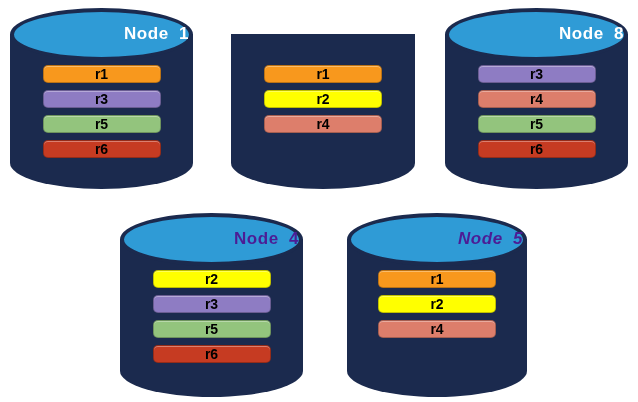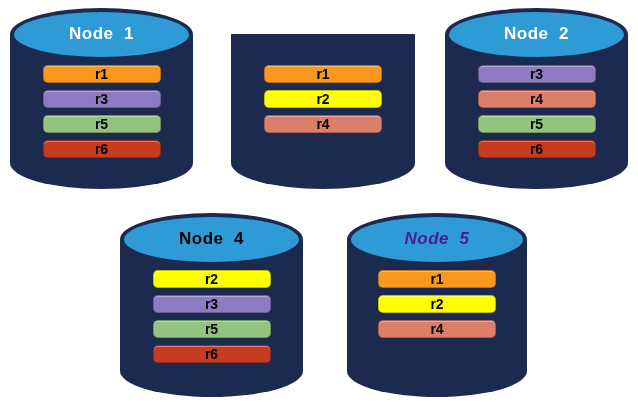--- a/index.html
+++ b/index.html
@@ -29,21 +29,21 @@
     position: absolute;
     left: 0; right: 0;
     top: 0;
     height: 53px;
     border-radius: 50%;
     border-style: solid;
     border-width: 4px;
     box-sizing: border-box;
     display: flex;
     align-items: center;
-    justify-content: center;
+    justify-content: flex-end;
     z-index: 2;
   }
   .cyl-title {
     font-weight: bold;
     font-size: 17px;
     letter-spacing: 0.5px;
     white-space: pre;
     text-align: center;
     line-height: 1;
     padding-bottom: 2px;
@@ -109,41 +109,41 @@
     <span class="bar-label" style="color: rgb(0, 0, 0);">r2</span>
   </div>
         <div class="bar" style="background: rgb(221, 126, 107);">
     <span class="bar-label" style="color: rgb(0, 0, 0);">r4</span>
   </div>
       </div>
   </div>
     <div class="cylinder" style="left: 445px; top: 8px; width: 183px; height: 181px;">
     <div class="cyl-body" style="background: rgb(27, 42, 78);"></div>
     <div class="cyl-top" style="background: rgb(47, 155, 214); border-color: rgb(27, 42, 78);">
-      <span class="cyl-title" style="color: rgb(255, 255, 255);">Node  2</span>
+      <span class="cyl-title" style="color: rgb(255, 255, 255);">Node  8</span>
     </div>
     <div class="bars">
         <div class="bar" style="background: rgb(142, 124, 195);">
     <span class="bar-label" style="color: rgb(0, 0, 0);">r3</span>
   </div>
         <div class="bar" style="background: rgb(221, 126, 107);">
     <span class="bar-label" style="color: rgb(0, 0, 0);">r4</span>
   </div>
         <div class="bar" style="background: rgb(147, 196, 125);">
     <span class="bar-label" style="color: rgb(0, 0, 0);">r5</span>
   </div>
         <div class="bar" style="background: rgb(198, 59, 34);">
     <span class="bar-label" style="color: rgb(0, 0, 0);">r6</span>
   </div>
       </div>
   </div>
     <div class="cylinder" style="left: 120px; top: 213px; width: 183px; height: 184px;">
     <div class="cyl-body" style="background: rgb(27, 42, 78);"></div>
     <div class="cyl-top" style="background: rgb(47, 155, 214); border-color: rgb(27, 42, 78);">
-      <span class="cyl-title" style="color: #000000;">Node  4</span>
+      <span class="cyl-title" style="color: #4c1d95;">Node  4</span>
     </div>
     <div class="bars">
         <div class="bar" style="background: rgb(255, 255, 0);">
     <span class="bar-label" style="color: rgb(0, 0, 0);">r2</span>
   </div>
         <div class="bar" style="background: rgb(142, 124, 195);">
     <span class="bar-label" style="color: rgb(0, 0, 0);">r3</span>
   </div>
         <div class="bar" style="background: rgb(147, 196, 125);">
     <span class="bar-label" style="color: rgb(0, 0, 0);">r5</span>

